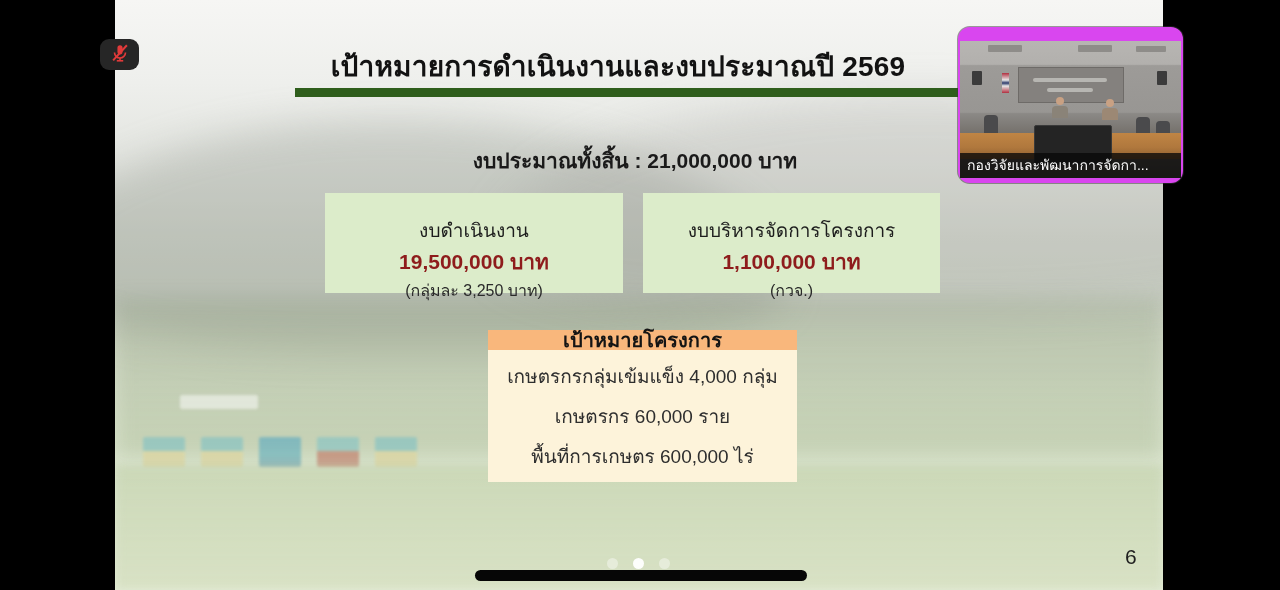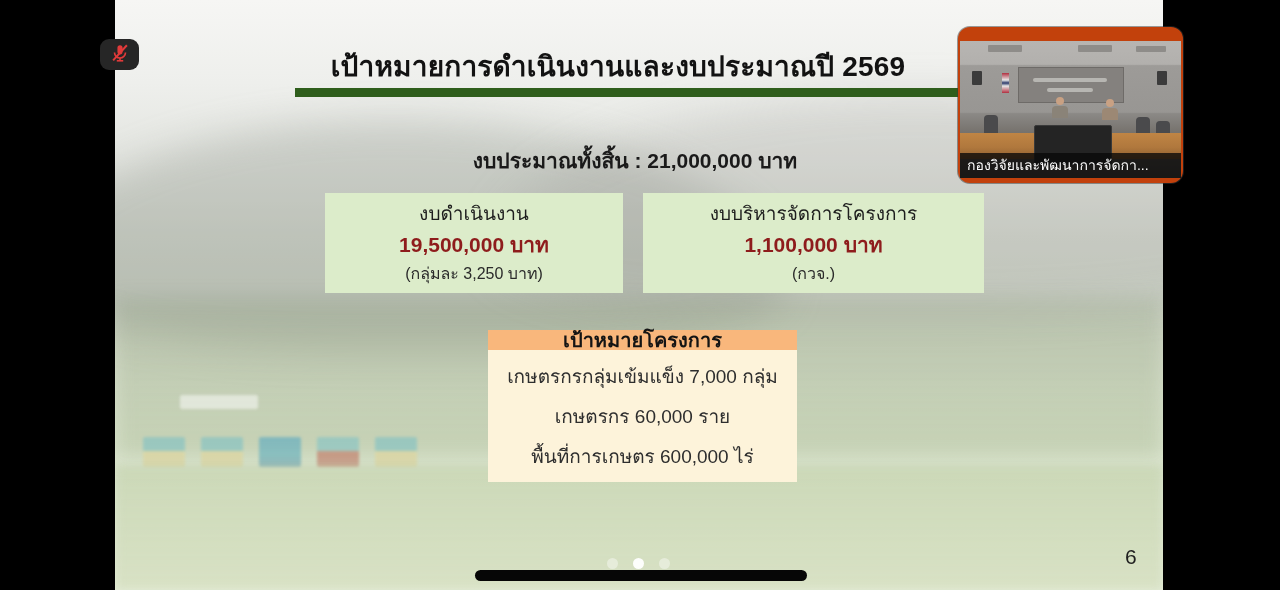--- a/index.html
+++ b/index.html
@@ -32,42 +32,42 @@
 
   
   .slide-title{position:absolute;top:44px;left:0;right:42px;text-align:center;
                font-size:28px;font-weight:bold;color:#121212;letter-spacing:.2px;}
   .title-rule{position:absolute;top:88px;left:180px;width:668px;height:9px;background:#2f5e1c;}
   .total-line{position:absolute;top:144px;left:0;right:8px;text-align:center;
               font-size:21px;font-weight:bold;color:#1a1a1a;}
 
   .budget-box{position:absolute;top:193px;height:100px;background:#dcecca;
               display:flex;flex-direction:column;justify-content:space-between;
-              text-align:center;padding:5px 0 10px;box-sizing:border-box;}
+              text-align:center;padding:22px 0 10px;box-sizing:border-box;}
   .budget-box .b-label{font-size:19px;color:#1d1d1d;}
   .budget-box .b-amount{font-size:21px;font-weight:bold;color:#8e1c1c;}
   .budget-box .b-note{font-size:16px;color:#2a2a2a;}
   .box-operating{left:210px;width:298px;}
-  .box-management{left:528px;width:341px;}
+  .box-management{left:528px;width:297px;}
 
   .target-box{position:absolute;left:373px;top:330px;width:309px;}
   .target-header{height:20px;background:#f9b77c;display:flex;align-items:center;justify-content:center;
                  font-size:20px;font-weight:bold;color:#141414;}
   .target-body{height:120px;background:#fdf3da;display:flex;flex-direction:column;
                justify-content:space-around;text-align:center;padding:6px 0;}
   .target-body .t-line{font-size:19px;color:#2e2e2e;}
 
   .page-number{position:absolute;top:545px;left:1010px;font-size:21px;color:#1f1f1f;}
 
   
   .mute-btn{position:absolute;left:100px;top:39px;width:39px;height:31px;border-radius:9px;
             background:#262626;display:flex;align-items:center;justify-content:center;z-index:30;}
 
   .thumb{position:absolute;left:958px;top:27px;width:225px;height:156px;border-radius:12px;
-         background:#c2410c;overflow:hidden;z-index:20;box-shadow:0 0 0 1px rgba(60,60,60,0.5);}
+         background:#d946ef;overflow:hidden;z-index:20;box-shadow:0 0 0 1px rgba(60,60,60,0.5);}
   .thumb-video{position:absolute;left:2px;right:2px;top:14px;bottom:5px;overflow:hidden;
                background:linear-gradient(180deg,#b7b5b2 0%,#b2b0ad 17%,#9d9b98 18%,#989693 52%,
                           #8b8986 53%,#77736e 66%,#6d675f 78%,#55504a 100%);}
   .vent{position:absolute;background:#8e8c89;border-radius:1px;}
   .speaker{position:absolute;width:10px;height:14px;background:#3b3b3b;border-radius:1px;}
   .signboard{position:absolute;left:58px;top:26px;width:104px;height:34px;background:#84817e;
              border:1px solid #6e6b68;}
   .sign-line{position:absolute;left:14px;height:4px;background:rgba(225,225,220,0.55);
              filter:blur(0.5px);border-radius:2px;}
   .flag{position:absolute;left:42px;top:32px;width:7px;height:20px;
@@ -122,21 +122,21 @@
 
     <div class="budget-box box-management">
       <div class="b-label">งบบริหารจัดการโครงการ</div>
       <div class="b-amount">1,100,000 บาท</div>
       <div class="b-note">(กวจ.)</div>
     </div>
 
     <div class="target-box">
       <div class="target-header">เป้าหมายโครงการ</div>
       <div class="target-body">
-        <div class="t-line">เกษตรกรกลุ่มเข้มแข็ง 7,000 กลุ่ม</div>
+        <div class="t-line">เกษตรกรกลุ่มเข้มแข็ง 4,000 กลุ่ม</div>
         <div class="t-line">เกษตรกร 60,000 ราย</div>
         <div class="t-line">พื้นที่การเกษตร 600,000 ไร่</div>
       </div>
     </div>
 
     <div class="page-number">6</div>
   </div>
 
   <div class="mute-btn">
     <span>

